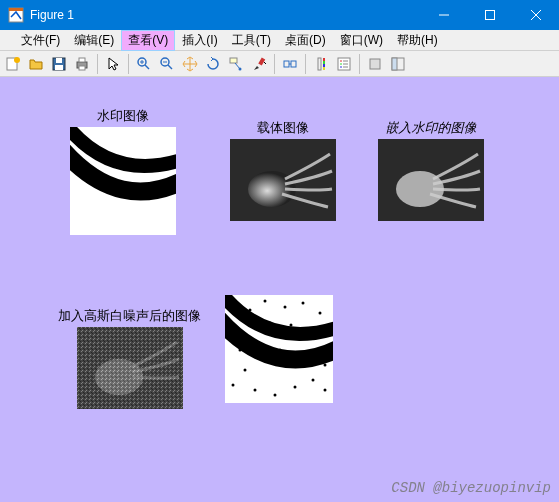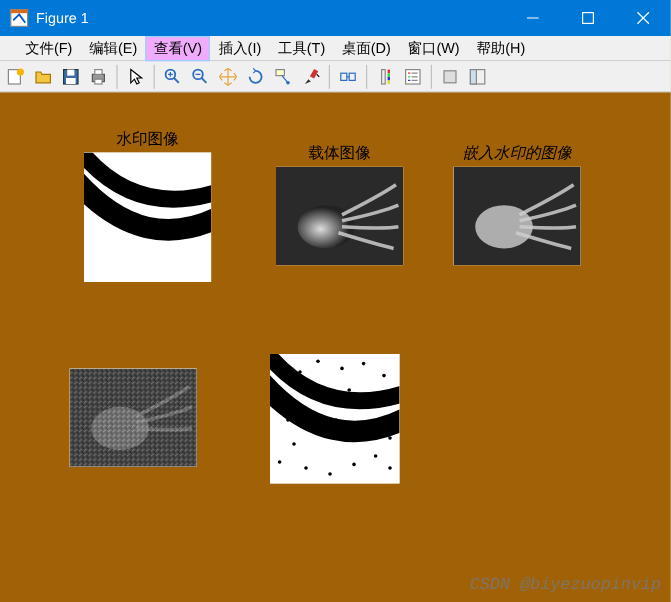--- a/index.html
+++ b/index.html
@@ -8,21 +8,21 @@
 .titlebar .icon-box { width: 16px; height: 16px; margin-right: 6px; display:flex; align-items:center; justify-content:center;}
 .titlebar .title-text { flex: 1; font-size: 12px; }
 .win-btns { display: flex; }
 .win-btn { width: 46px; height: 30px; display: flex; align-items: center; justify-content: center; color: #fff; }
 .menubar { height: 21px; background: #f0f0f0; display: flex; align-items: center; padding: 0 14px; border-bottom: 1px solid #d0d0d0; }
 .menu-item { padding: 2px 7px; cursor: default; }
 .menu-item.active { background: #f0abfc; border: 1px solid #99d1ff; padding: 1px 6px; }
 .toolbar { height: 26px; background: #f0f0f0; display: flex; align-items: center; padding: 2px; border-bottom: 1px solid #d0d0d0; gap: 1px; }
 .tb-btn { width: 22px; height: 22px; display: flex; align-items: center; justify-content: center; border: 1px solid transparent; }
 .tb-sep { width: 1px; height: 20px; background: #c0c0c0; margin: 0 3px; }
-.figure-area { position: relative; width: 100%; height: calc(100% - 77px); background: #a16207; }
+.figure-area { position: relative; width: 100%; height: calc(100% - 77px); background: #c4b5fd; }
 .subplot { position: absolute; text-align: center; }
 .subplot .label { font-size: 13px; font-family: SimSun, serif; margin-bottom: 2px; color: #000; }
 .img-holder { width: 100px; height: 96px; background: #fff; margin: 0 auto; position: relative; overflow: hidden; }
 .watermark-csdn { position: absolute; right: 8px; bottom: 6px; font-style: italic; font-family: Liberation Mono, monospace; font-size: 14px; color: rgba(120,120,120,0.85); }
 svg { display: block; }
 </style>
 </head>
 <body>
 
 <div class="titlebar">
@@ -216,20 +216,21 @@
     <div class="img-holder" style="width:106px;height:82px;">
       <svg width="106" height="82" viewBox="0 0 106 82">
           <rect width="106" height="82" fill="#2a2a2a"></rect>
           <ellipse cx="42" cy="50" rx="24" ry="18" fill="#bbb" opacity="0.9"></ellipse>
           <path d="M55 40 Q85 25 100 15 M55 45 Q88 38 102 32 M55 50 Q90 52 102 50 M52 55 Q85 65 98 68" stroke="#ccc" stroke-width="3" fill="none" opacity="0.85"></path>
         </svg>
     </div>
   </div>
 
   <div class="subplot" style="left:58px; top:230px;">
+    <div class="label">加入高斯白噪声后的图像</div>
     <div class="img-holder" style="width:106px;height:82px;">
       <svg width="106" height="82" viewBox="0 0 106 82">
           <rect width="106" height="82" fill="#3a3a3a"></rect>
           <ellipse cx="42" cy="50" rx="24" ry="18" fill="#999" opacity="0.7"></ellipse>
           <path d="M55 40 Q85 25 100 15 M55 45 Q88 38 102 32 M55 50 Q90 52 102 50" stroke="#aaa" stroke-width="3" fill="none" opacity="0.6"></path>
           <rect width="106" height="82" fill="url(#noise)" opacity="0.35"></rect>
           <defs>
             <pattern id="noise" width="4" height="4" patternUnits="userSpaceOnUse">
               <rect width="4" height="4" fill="#555"></rect>
               <rect x="0" y="0" width="1" height="1" fill="#fff"></rect>

